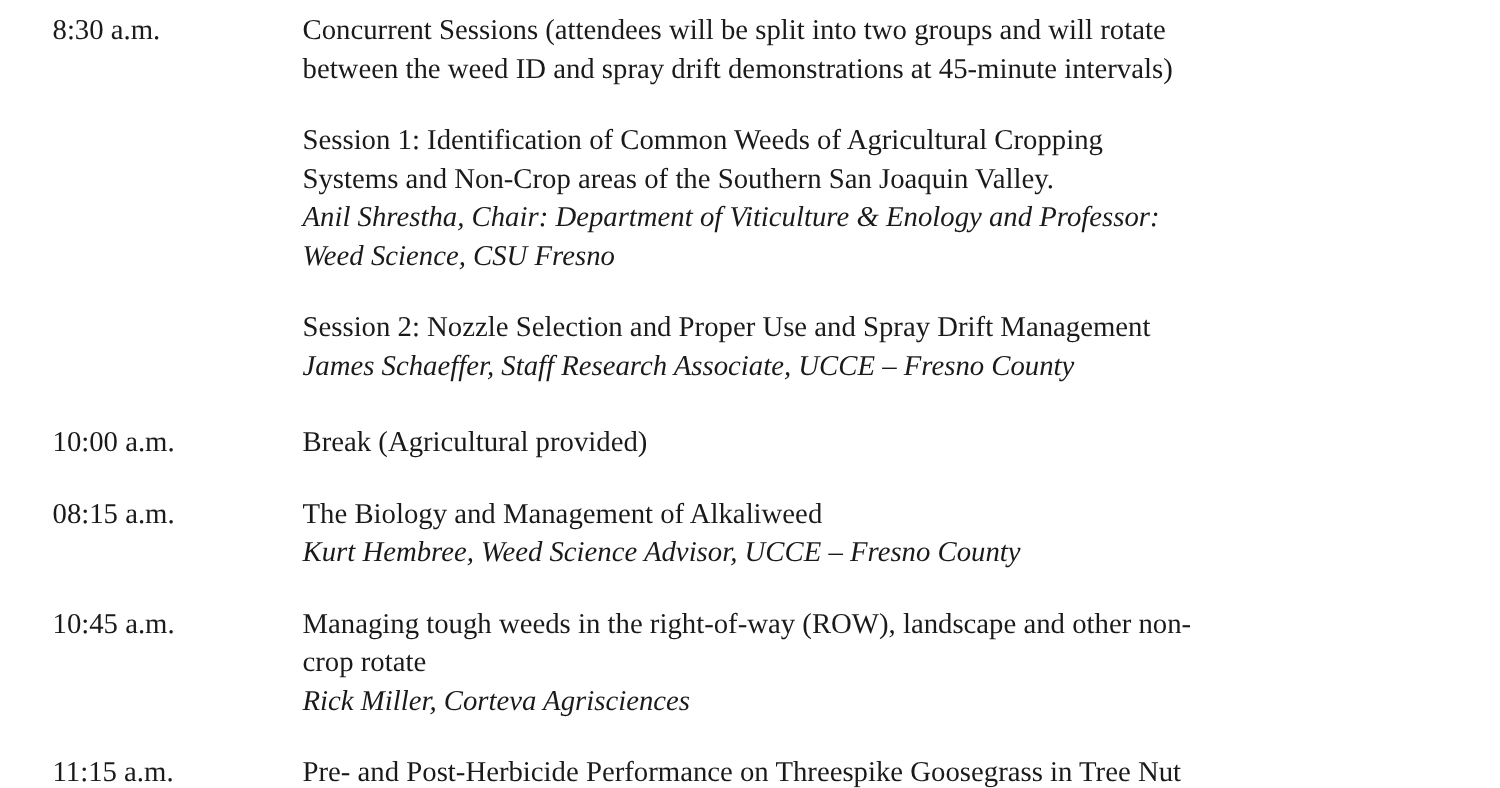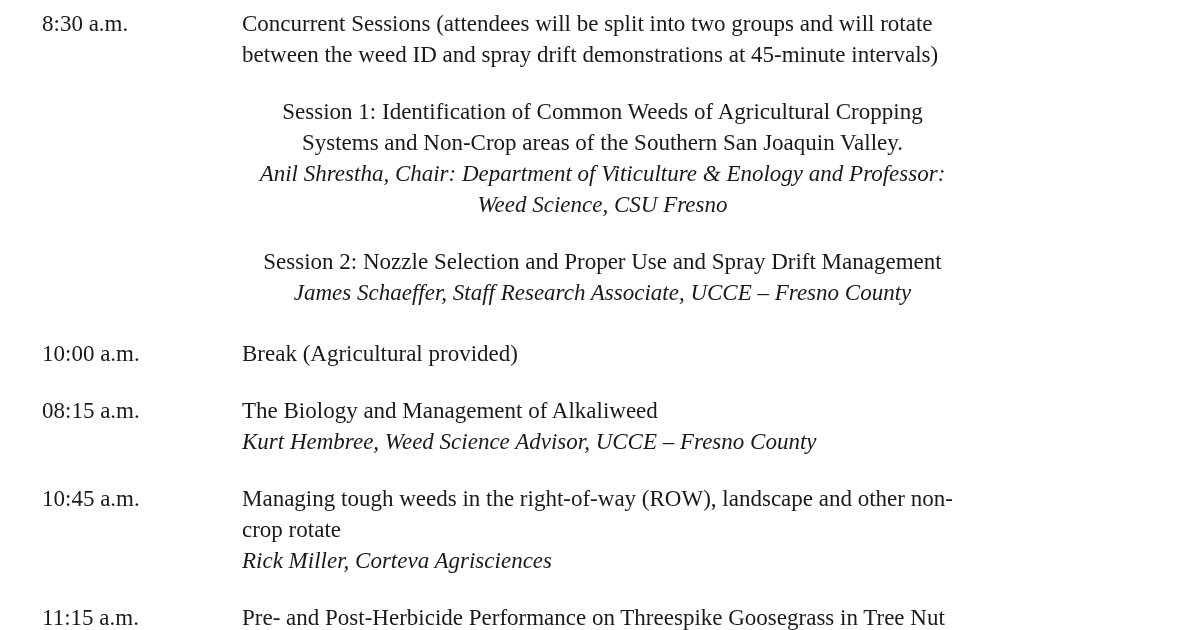--- a/index.html
+++ b/index.html
@@ -41,21 +41,20 @@
     font-size: 23px;
     line-height: 31px;
     vertical-align: top;
   }
   .block {
     margin: 0;
     font-family: Liberation Serif, serif;
   }
   .block + .block {
     margin-top: 26px;
-    text-align: center;
   }
   .title-line {
     font-style: normal;
   }
   .speaker-line {
     font-style: italic;
   }
   .spacer-row td {
     height: 26px;
     padding: 0;

